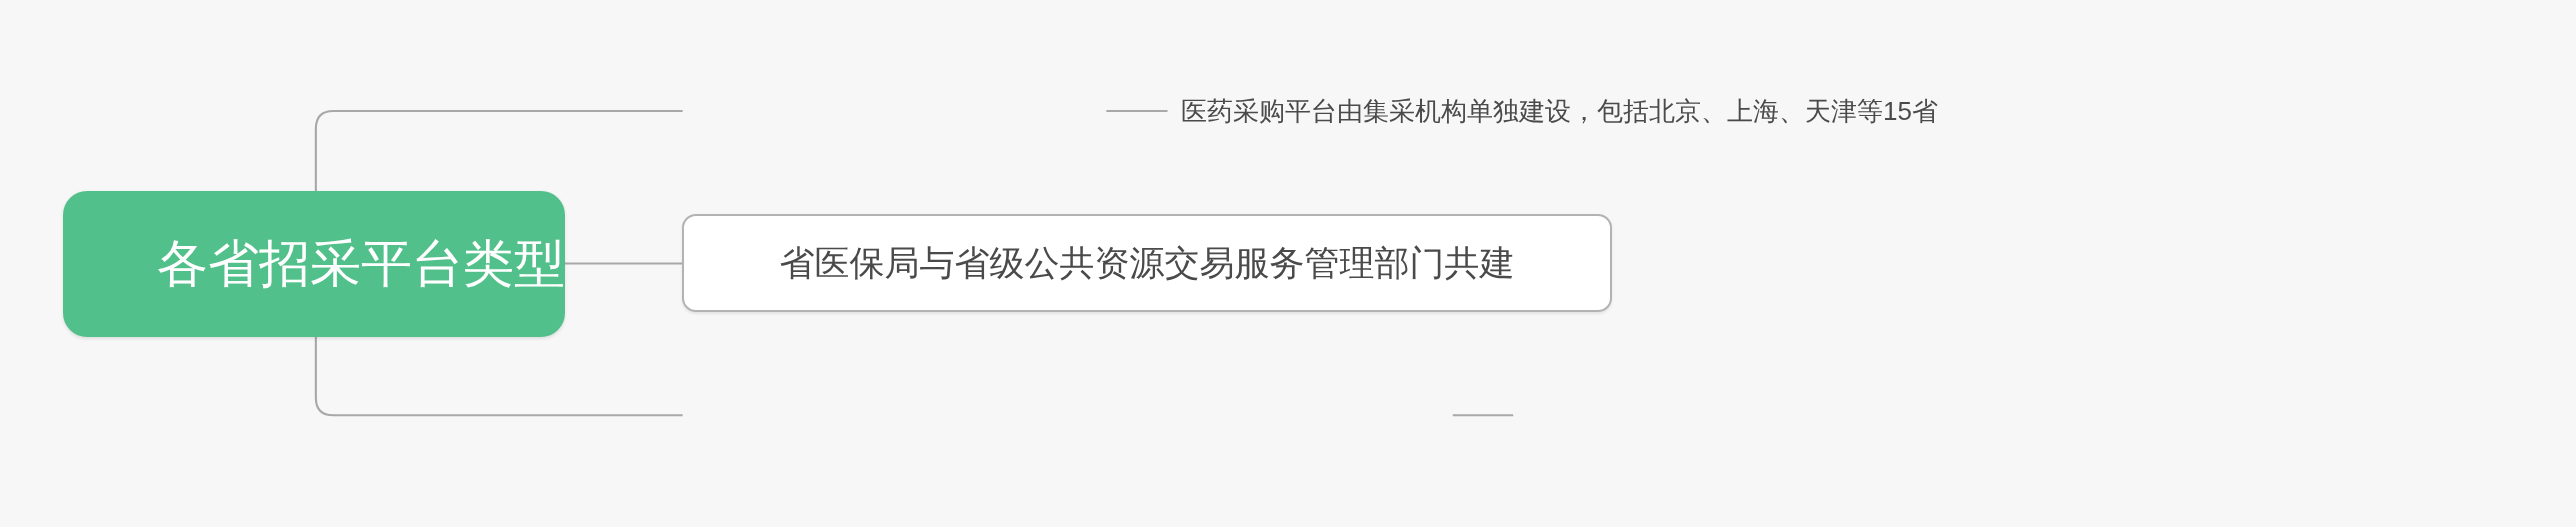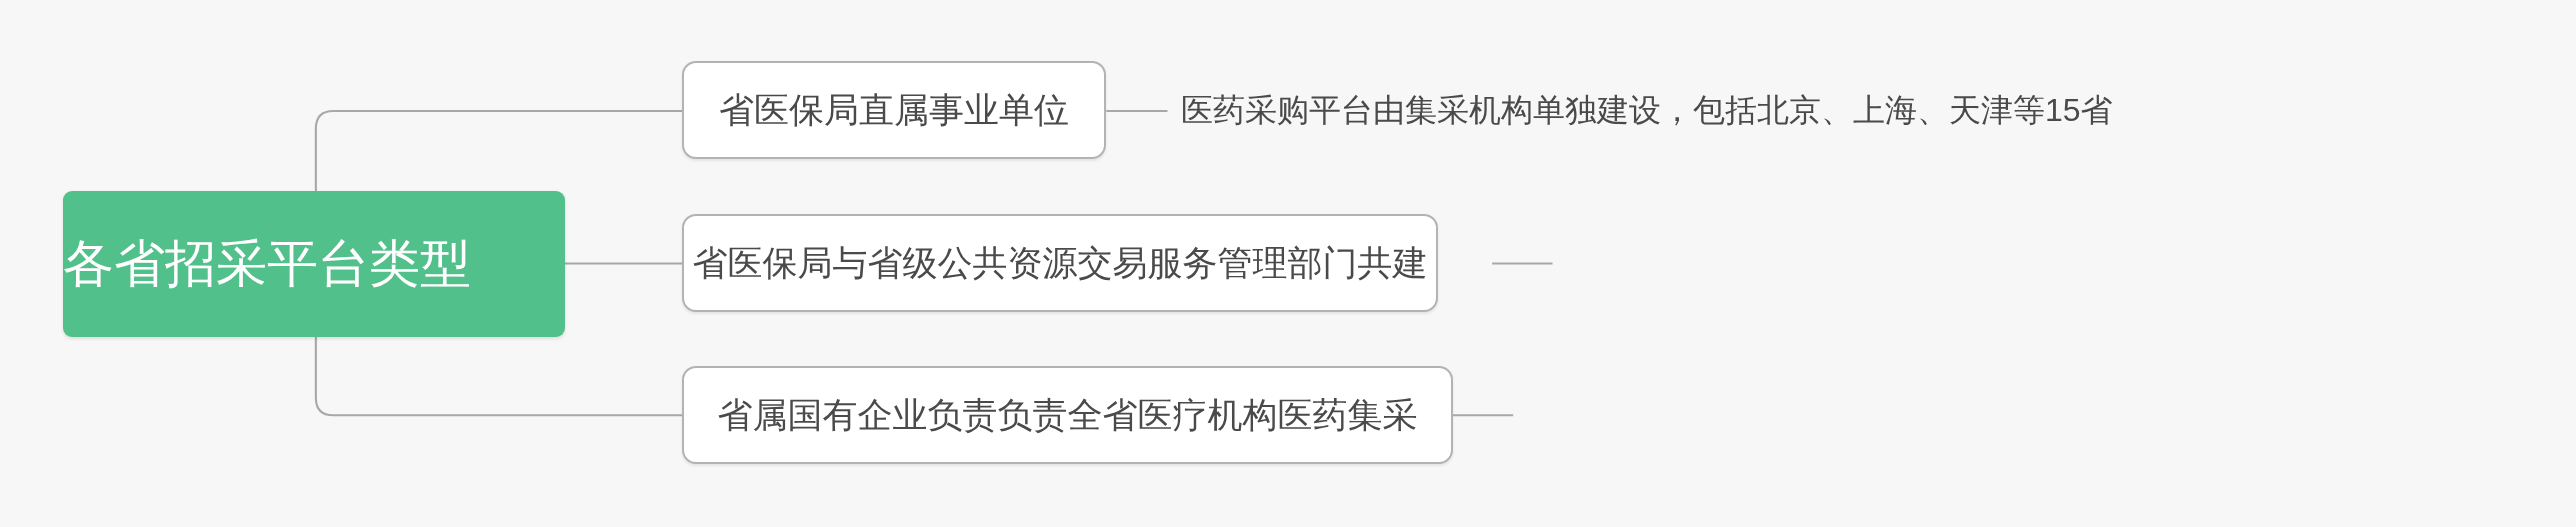--- a/index.html
+++ b/index.html
@@ -28,24 +28,24 @@
     stroke: #a8a8a8;
     stroke-width: 3;
   }
   .root-node {
     position: absolute;
     left: 63px;
     top: 191px;
     width: 502px;
     height: 146px;
     background: #52c08a;
-    border-radius: 9px;
+    border-radius: 24px;
     display: flex;
     align-items: center;
-    justify-content: flex-start;
+    justify-content: flex-end;
     color: #ffffff;
     font-size: 51px;
     z-index: 2;
     box-shadow: 0 1.4px 3.5px rgba(0,0,0,0.10);
     white-space: nowrap;
   }
   .branch-node {
     position: absolute;
     background: #ffffff;
     border: 2.1px solid #b3b3b3;
@@ -54,27 +54,27 @@
     align-items: center;
     justify-content: center;
     color: #4a4a4a;
     font-size: 35px;
     z-index: 2;
     box-shadow: 0 1.4px 2.8px rgba(0,0,0,0.08);
     white-space: nowrap;
     box-sizing: border-box;
   }
   #branch-node-1 { left: 682px; top: 61px;  width: 424px;  height: 98px; }
-  #branch-node-2 { left: 682px; top: 214px; width: 756px; height: 98px; }
+  #branch-node-2 { left: 682px; top: 214px; width: 930px; height: 98px; }
   #branch-node-3 { left: 682px; top: 366px; width: 771px; height: 98px; }
   .branch-note {
     position: absolute;
     transform: translateY(-50%);
     color: #4a4a4a;
-    font-size: 32px;
+    font-size: 26px;
     white-space: nowrap;
     z-index: 2;
   }
   #branch-note-1 { left: 1181px; top: 111px; }
   #branch-note-2 { left: 1567px; top: 264px; }
   #branch-note-3 { left: 1527px; top: 416px; }
 </style>
 </head>
 <body>
 
@@ -90,28 +90,22 @@
 
     <path d="M 1573 158 H 1660"></path>
     <path d="M 2122 375 H 2208"></path>
     <path d="M 2066 591 H 2152"></path>
   </svg>
 
   <div class="root-node">
     <span>各省招采平台类型</span>
   </div>
 
-  <div class="branch-node" id="branch-node-1">
-    <span>省医保局直属事业单位</span>
-  </div>
   <div class="branch-node" id="branch-node-2">
     <span>省医保局与省级公共资源交易服务管理部门共建</span>
-  </div>
-  <div class="branch-node" id="branch-node-3">
-    <span>省属国有企业负责负责全省医疗机构医药集采</span>
   </div>
 
   <div class="branch-note" id="branch-note-1">
     <span>医药采购平台由集采机构单独建设，包括北京、上海、天津等15省</span>
   </div>
 
 </div>
 
 
 </body></html>

